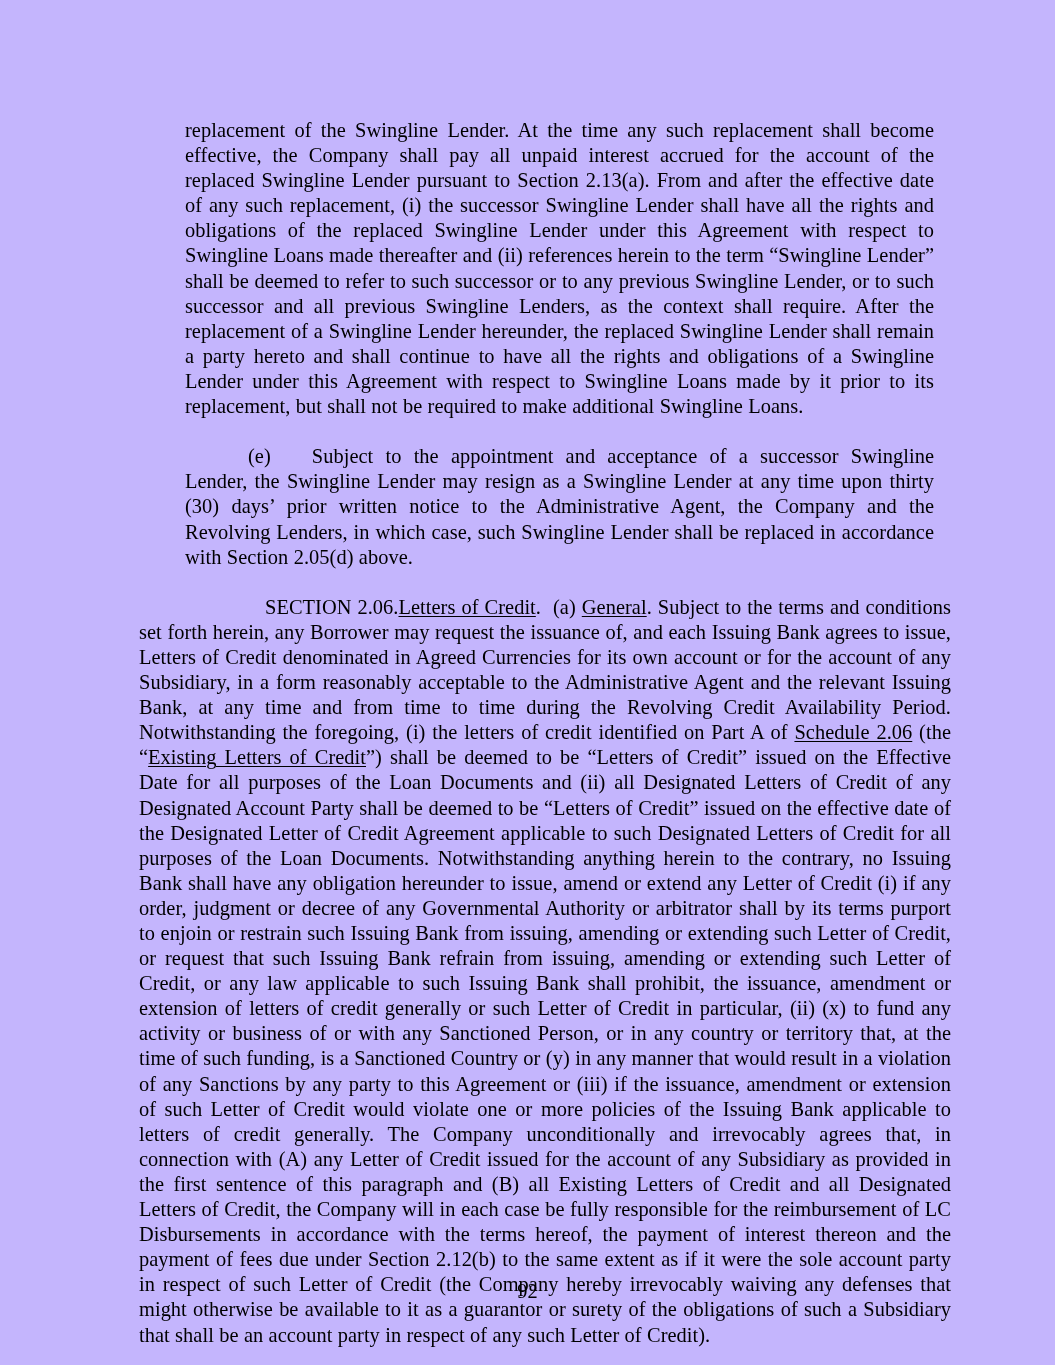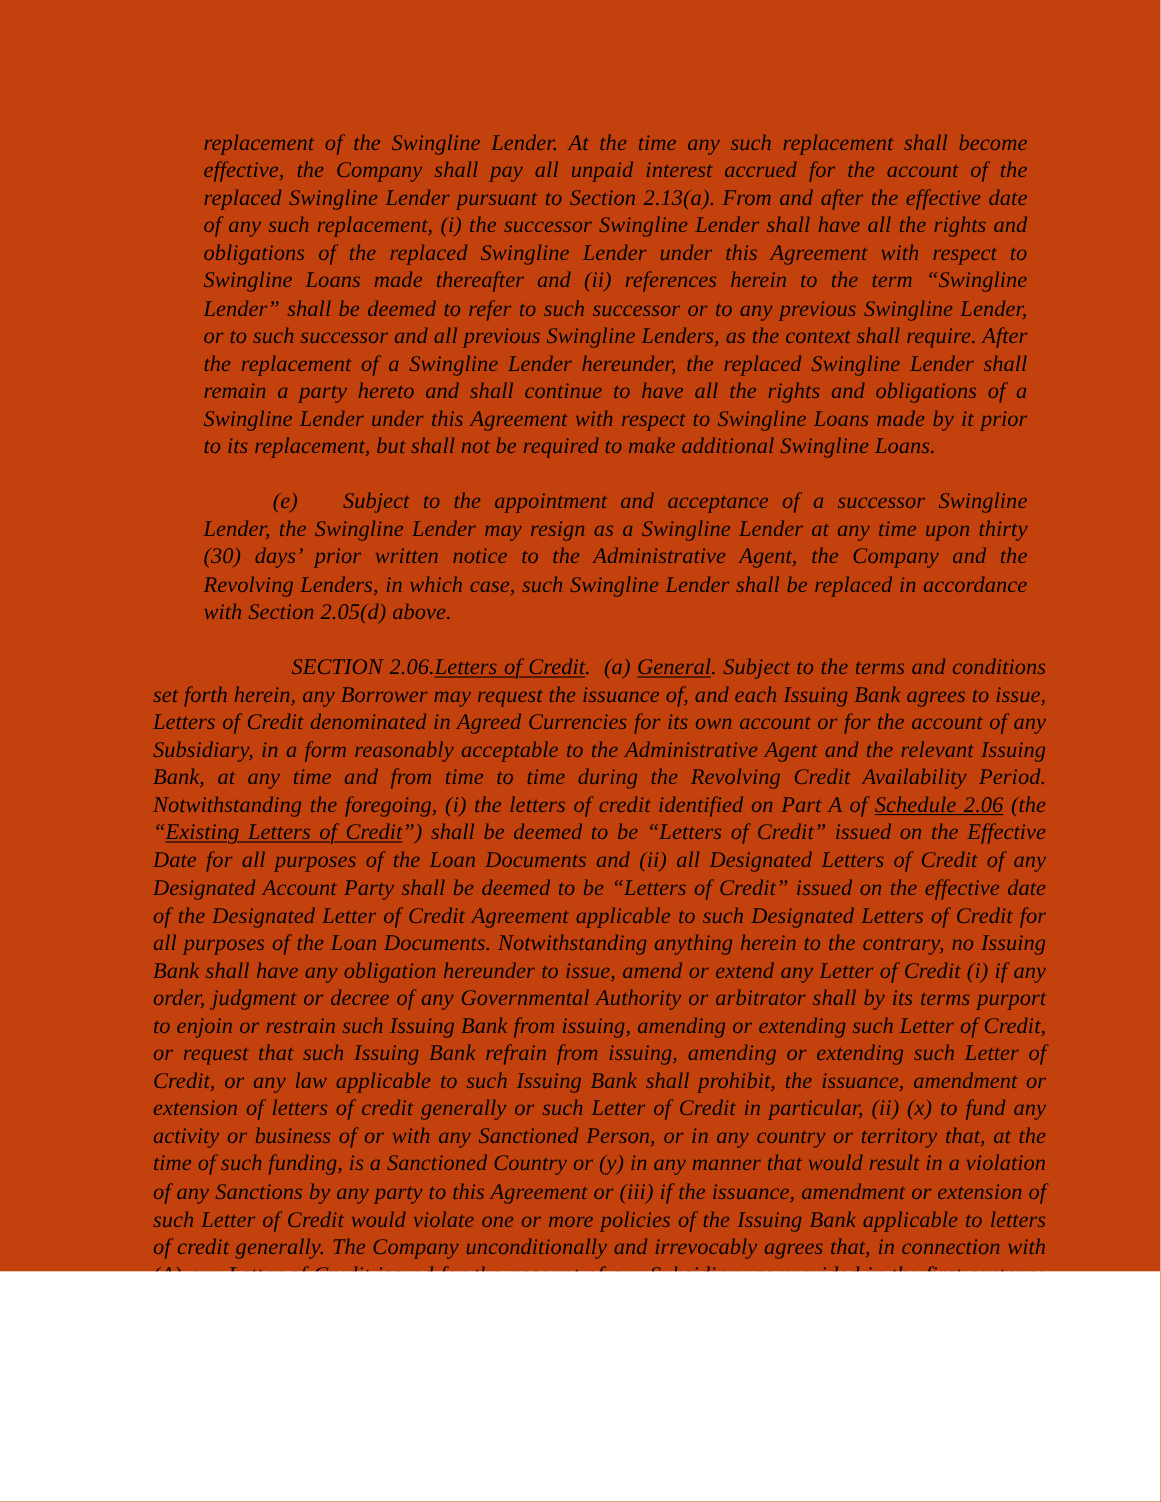--- a/index.html
+++ b/index.html
@@ -8,25 +8,24 @@
     padding: 0;
     background: #ffffff;
   }
   body {
     font-family: "Liberation Serif", "DejaVu Serif", serif;
     color: #000000;
   }
   .page {
     position: relative;
     width: 1055px;
-    height: 1156px;
+    height: 1365px;
     margin: 0 auto;
-    background: #c2410c;
+    background: #c4b5fd;
     overflow: hidden;
-    font-style: italic;
   }
   
   .content {
     position: absolute;
     left: 122px;
     top: 118px;
     width: 812px;   
   }
   p.para {
     margin: 0;

